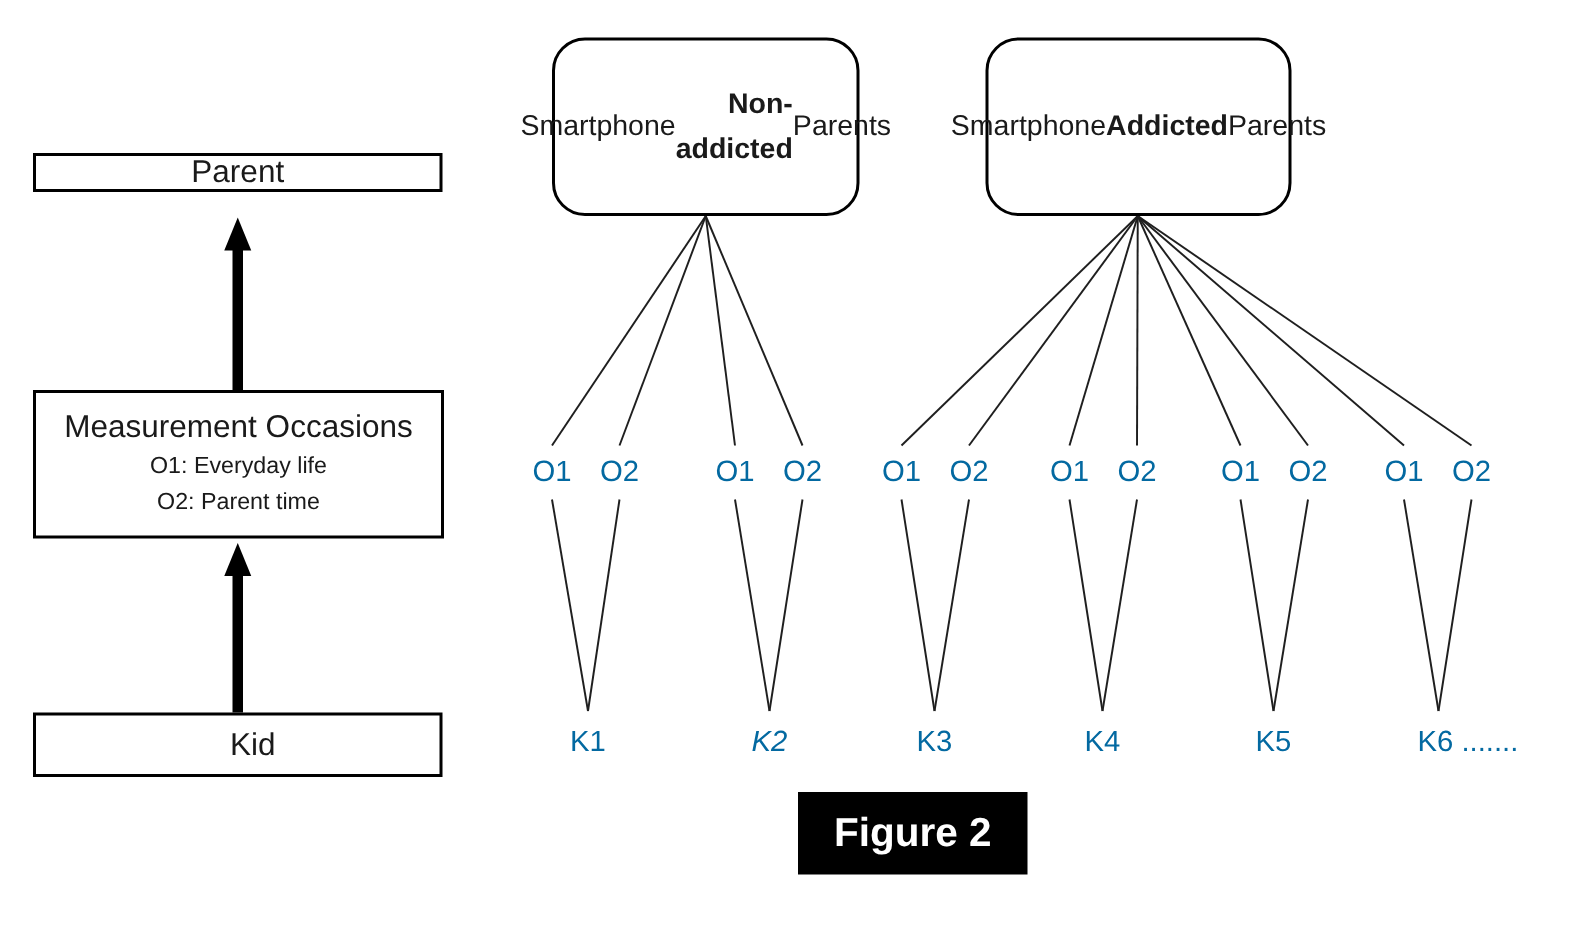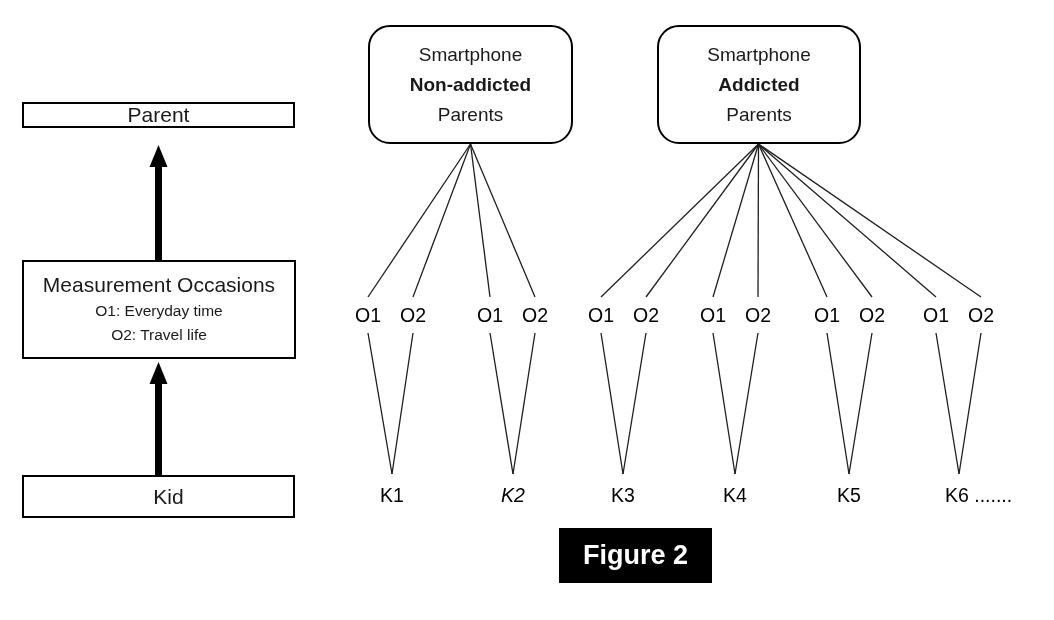--- a/index.html
+++ b/index.html
@@ -43,44 +43,44 @@
   }
   .measure-title { font-size: 21px; line-height: 28px; }
   .measure-sub   { font-size: 15.5px; line-height: 24px; }
   .group-box {
     position: absolute;
     border: 2px solid #000000;
     border-radius: 22px;
     background: #ffffff;
     box-sizing: border-box;
     display: flex;
-    flex-direction: column;
+    flex-direction: row;
     align-items: center;
     justify-content: center;
-    text-align: center;
+    text-align: right;
     color: #1a1a1a;
     font-size: 19px;
     line-height: 30px;
   }
   .group-0 { left: 368px; top: 25px; width: 205px; height: 119px; }
   .group-1 { left: 657px; top: 25px; width: 204px; height: 119px; }
   .group-bold { font-weight: bold; }
   .node-label {
     position: absolute;
-    color: #000000;
+    color: #0369a1;
     font-size: 19.5px;
     white-space: nowrap;
     transform: translate(-50%, -50%);
   }
   .node-label.left-anchored {
     transform: translate(0, -50%);
   }
   .caption {
     position: absolute;
-    left: 559px; top: 528px;
+    left: 532px; top: 528px;
     width: 153px; height: 55px;
     display: flex;
     align-items: center;
     justify-content: center;
     font-size: 27px;
     font-weight: bold;
   }
 </style>
 </head>
 <body>
@@ -117,22 +117,22 @@
       <line x1="936" y1="333" x2="959" y2="474" stroke="#1f1f1f" stroke-width="1.3"></line>
       <line x1="981" y1="333" x2="959" y2="474" stroke="#1f1f1f" stroke-width="1.3"></line>
     </svg>
 
   <div class="rect-box box-parent">
     <span>Parent</span>
   </div>
 
   <div class="rect-box box-measure">
     <div class="measure-title">Measurement Occasions</div>
-    <div class="measure-sub">O1: Everyday time</div>
-    <div class="measure-sub">O2: Travel life</div>
+    <div class="measure-sub">O1: Everyday life</div>
+    <div class="measure-sub">O2: Parent time</div>
   </div>
 
   <div class="rect-box box-kid">
     <span>Kid</span>
   </div>
 
   <div class="group-box group-0">
     <div>Smartphone</div>
     <div class="group-bold">Non-addicted</div>
     <div>Parents</div>

